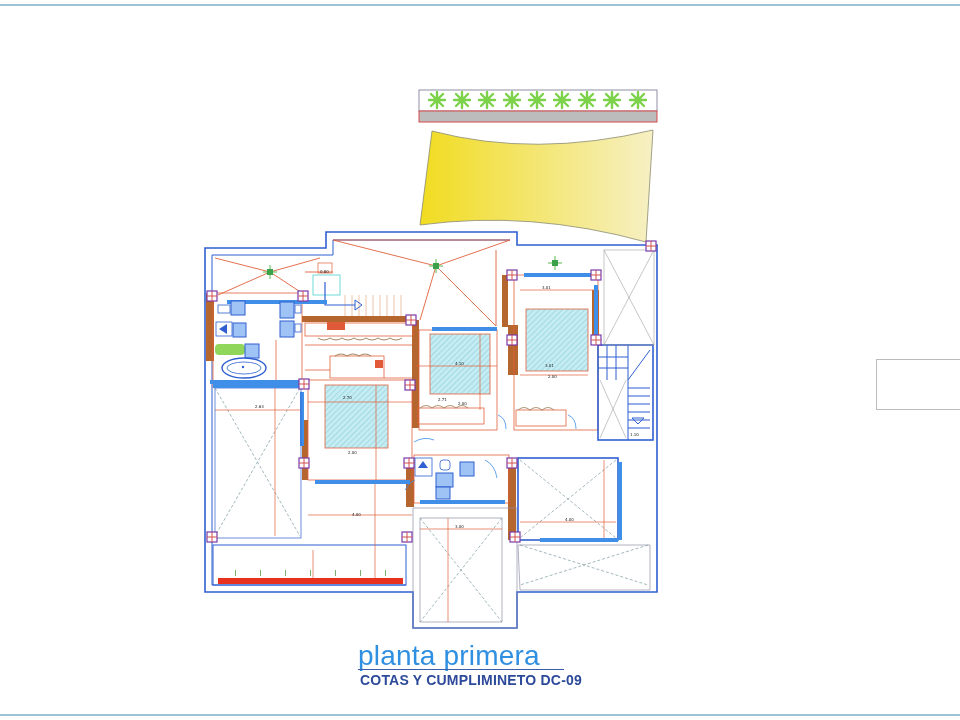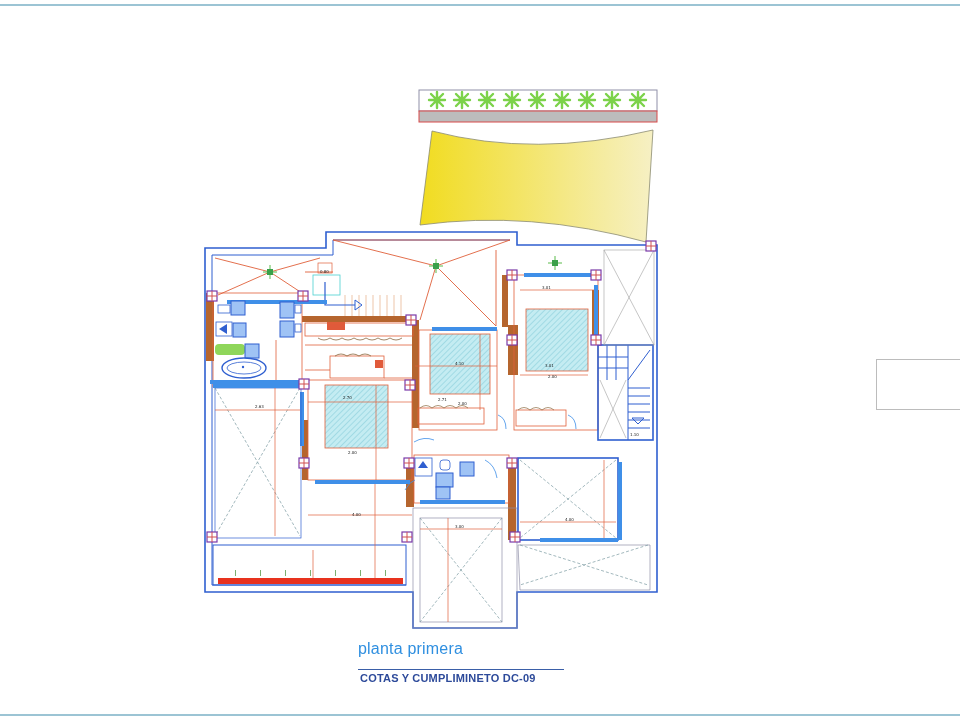--- a/index.html
+++ b/index.html
@@ -1,21 +1,21 @@
 <!DOCTYPE html>
 <html><head>
 <meta charset="utf-8">
 <style>
   html,body{margin:0;padding:0;background:#fff;}
   body{width:960px;height:720px;position:relative;overflow:hidden;font-family:"Liberation Sans",sans-serif;}
   .frame-line{position:absolute;left:0;width:960px;height:2px;background:#9cc4d4;}
   #plan{position:absolute;left:0;top:0;}
-  .title{position:absolute;left:358px;top:640px;font-size:16px;color:#2f8fe0;letter-spacing:0.2px;}
+  .title{position:absolute;left:358px;top:640px;font-size:28px;color:#2f8fe0;letter-spacing:0.2px;}
   .title-rule{position:absolute;left:358px;top:669px;width:206px;height:1px;background:#3a5fa8;}
-  .subtitle{position:absolute;left:360px;top:672px;font-size:11px;color:#2d4a9a;font-weight:bold;letter-spacing:0.2px;}
+  .subtitle{position:absolute;left:360px;top:672px;font-size:14px;color:#2d4a9a;font-weight:bold;letter-spacing:0.2px;}
   .side-box{position:absolute;left:876px;top:359px;width:90px;height:49px;border:1px solid #bcbcbc;border-right:none;}
   .dim{font-family:"DejaVu Sans",sans-serif;font-size:4px;fill:#222;}
 </style>
 </head>
 <body>
 
 <div class="frame-line" style="top:4px;"></div>
 <div class="frame-line" style="top:714px;"></div>
 
 <svg id="plan" width="960" height="720" viewBox="0 0 960 720">

